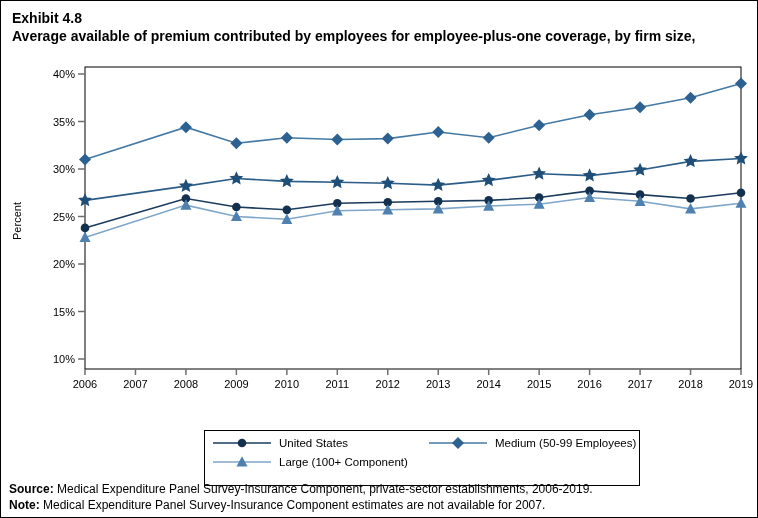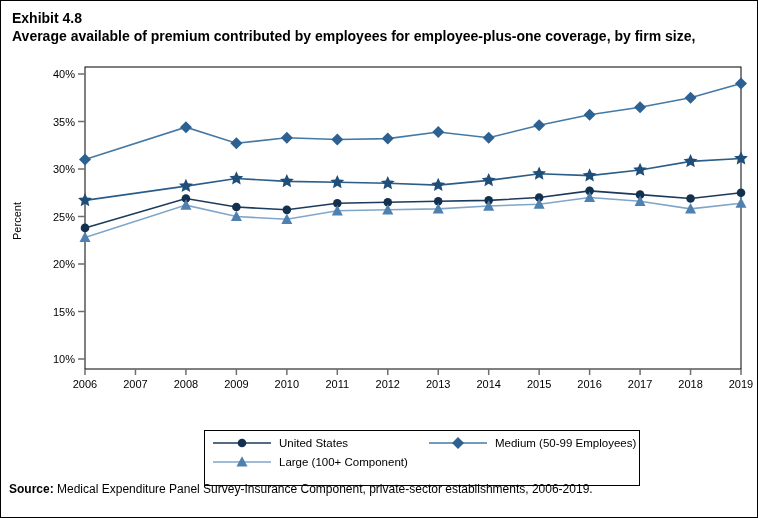--- a/index.html
+++ b/index.html
@@ -157,13 +157,14 @@
       <svg width="58" height="16">
         <line x1="0" y1="8" x2="58" y2="8" stroke="#7FA6C9" stroke-width="1.6"></line>
         <polygon points="29,2.2 34.5,12.6 23.5,12.6" fill="#4E80B0"></polygon>
       </svg>
       <span class="legend-label">Large (100+ Component)</span>
     </div>
   </div>
 
 <div class="notes">
   <div><b>Source:</b><span> Medical Expenditure Panel Survey-Insurance Component, private-sector establishments, 2006-2019.</span></div>
+  <div><b>Note:</b><span> Medical Expenditure Panel Survey-Insurance Component estimates are not available for 2007.</span></div>
 </div>
 
 </body></html>

